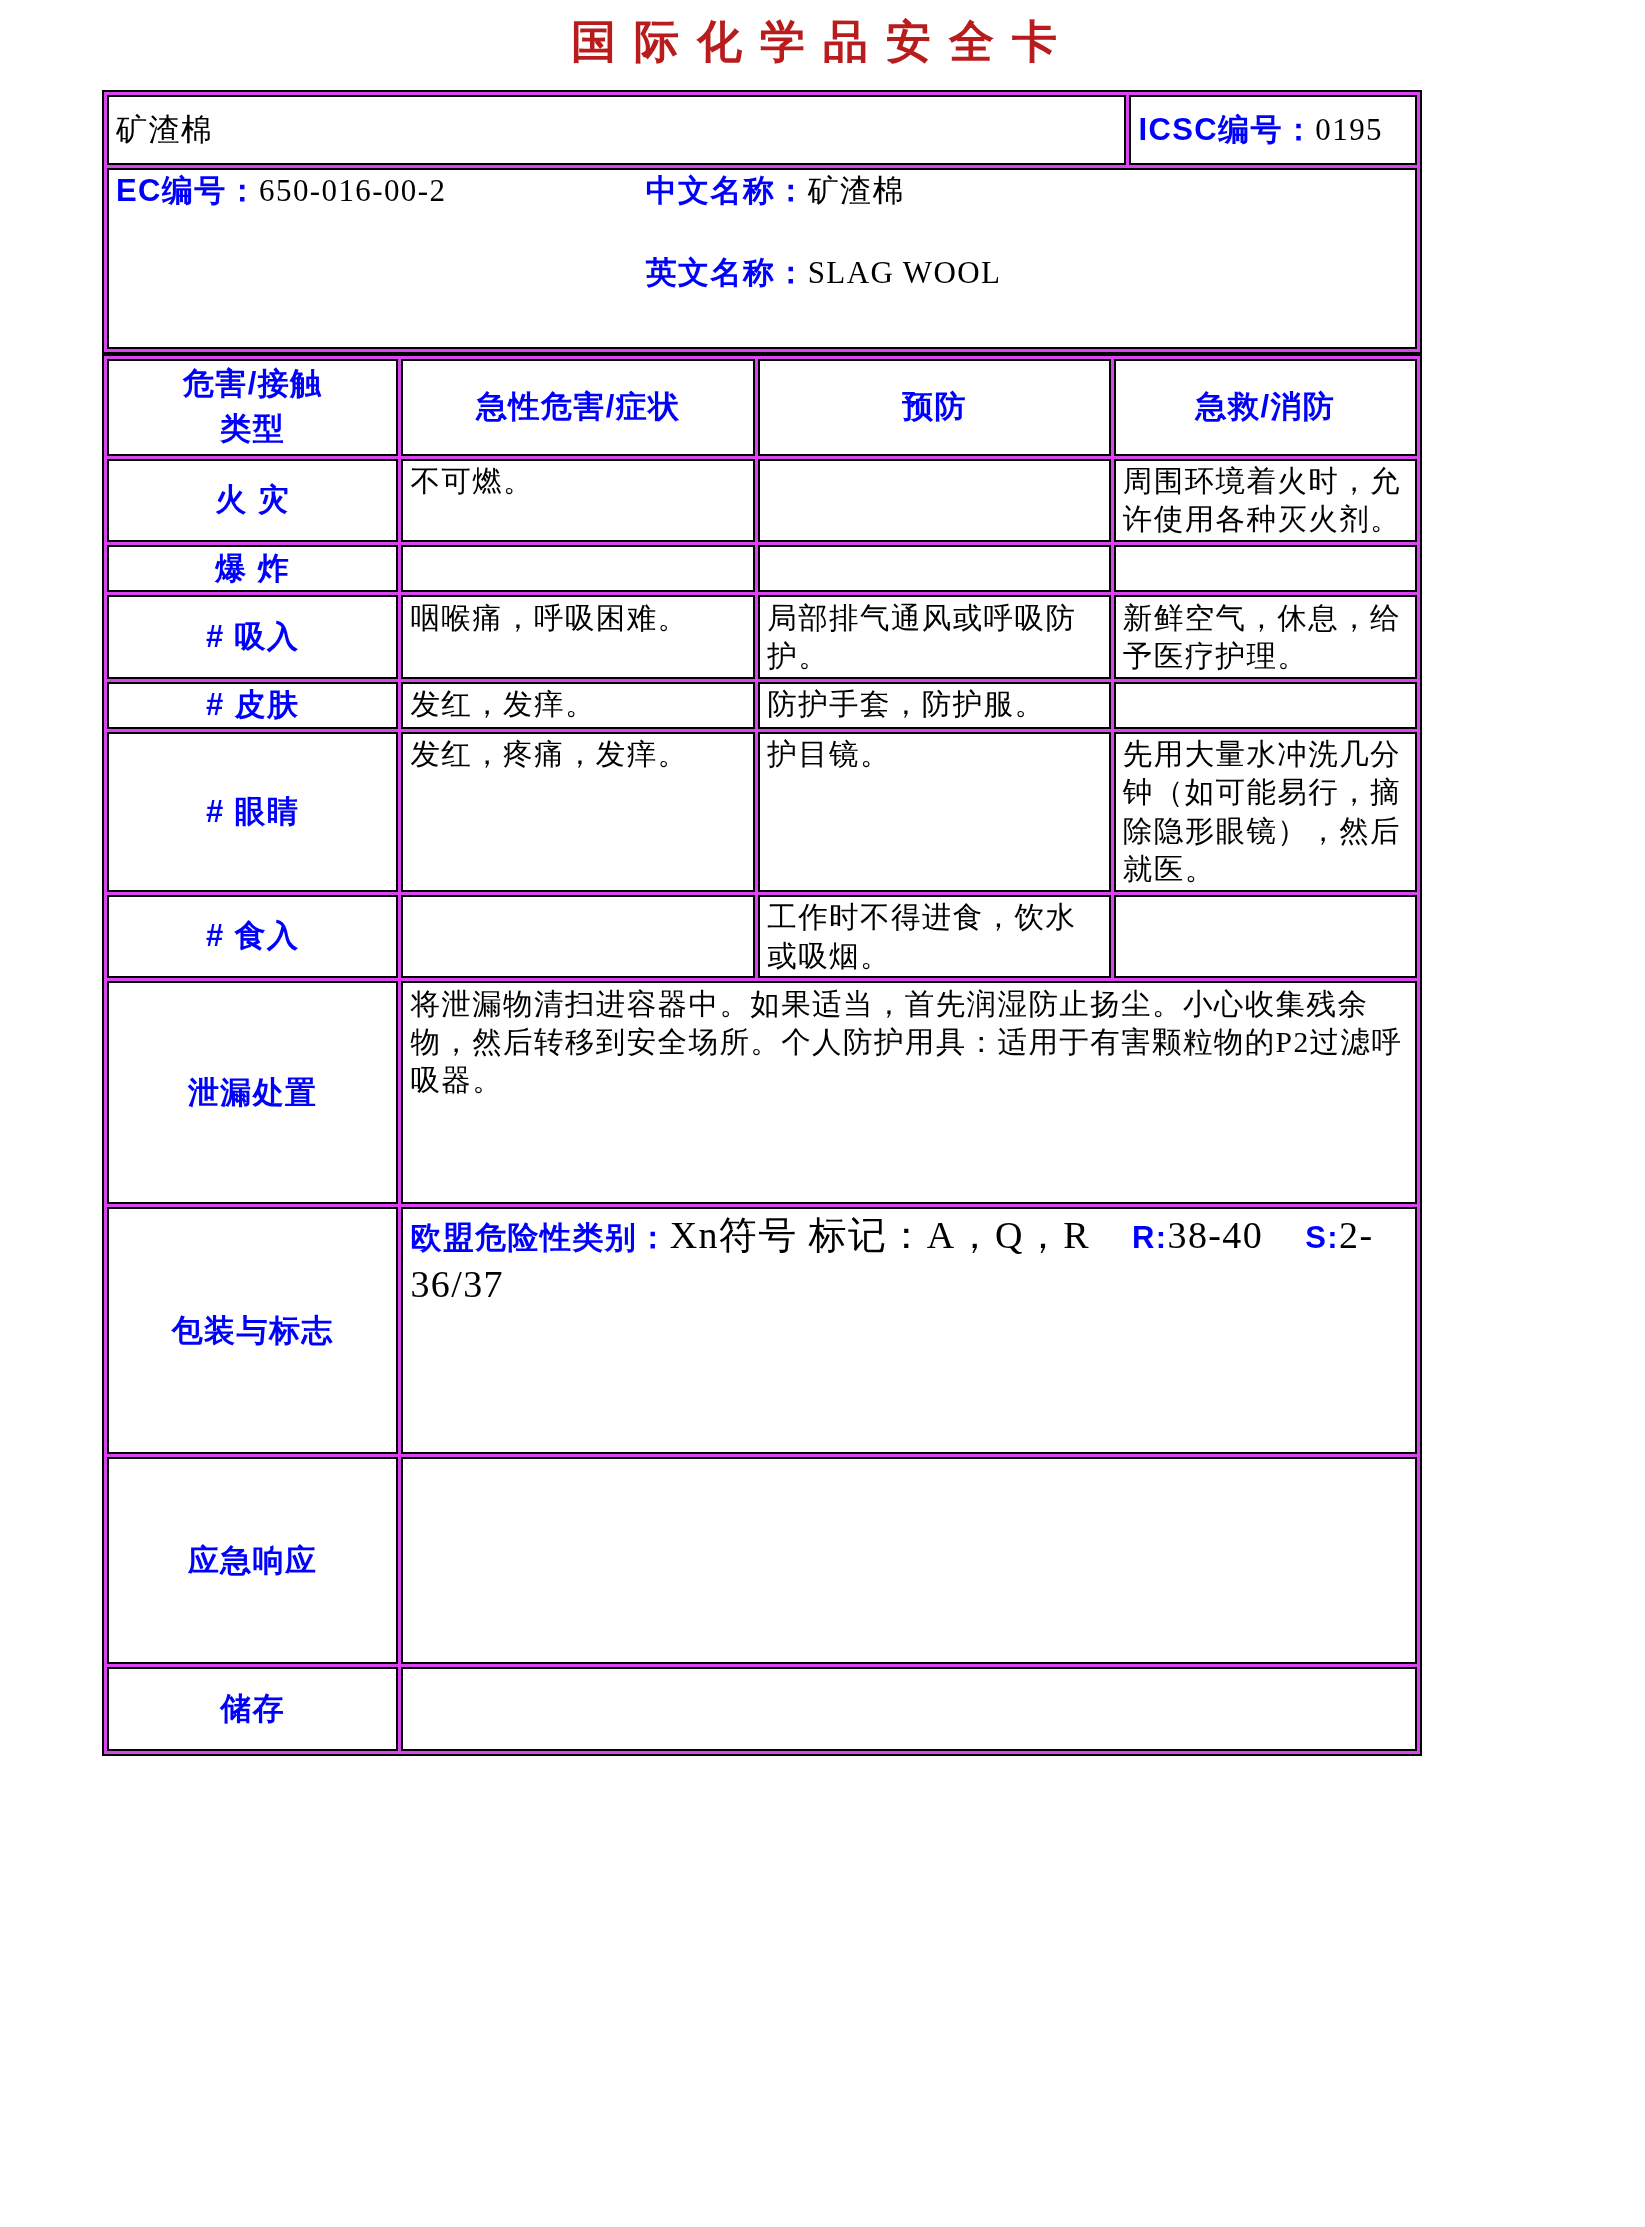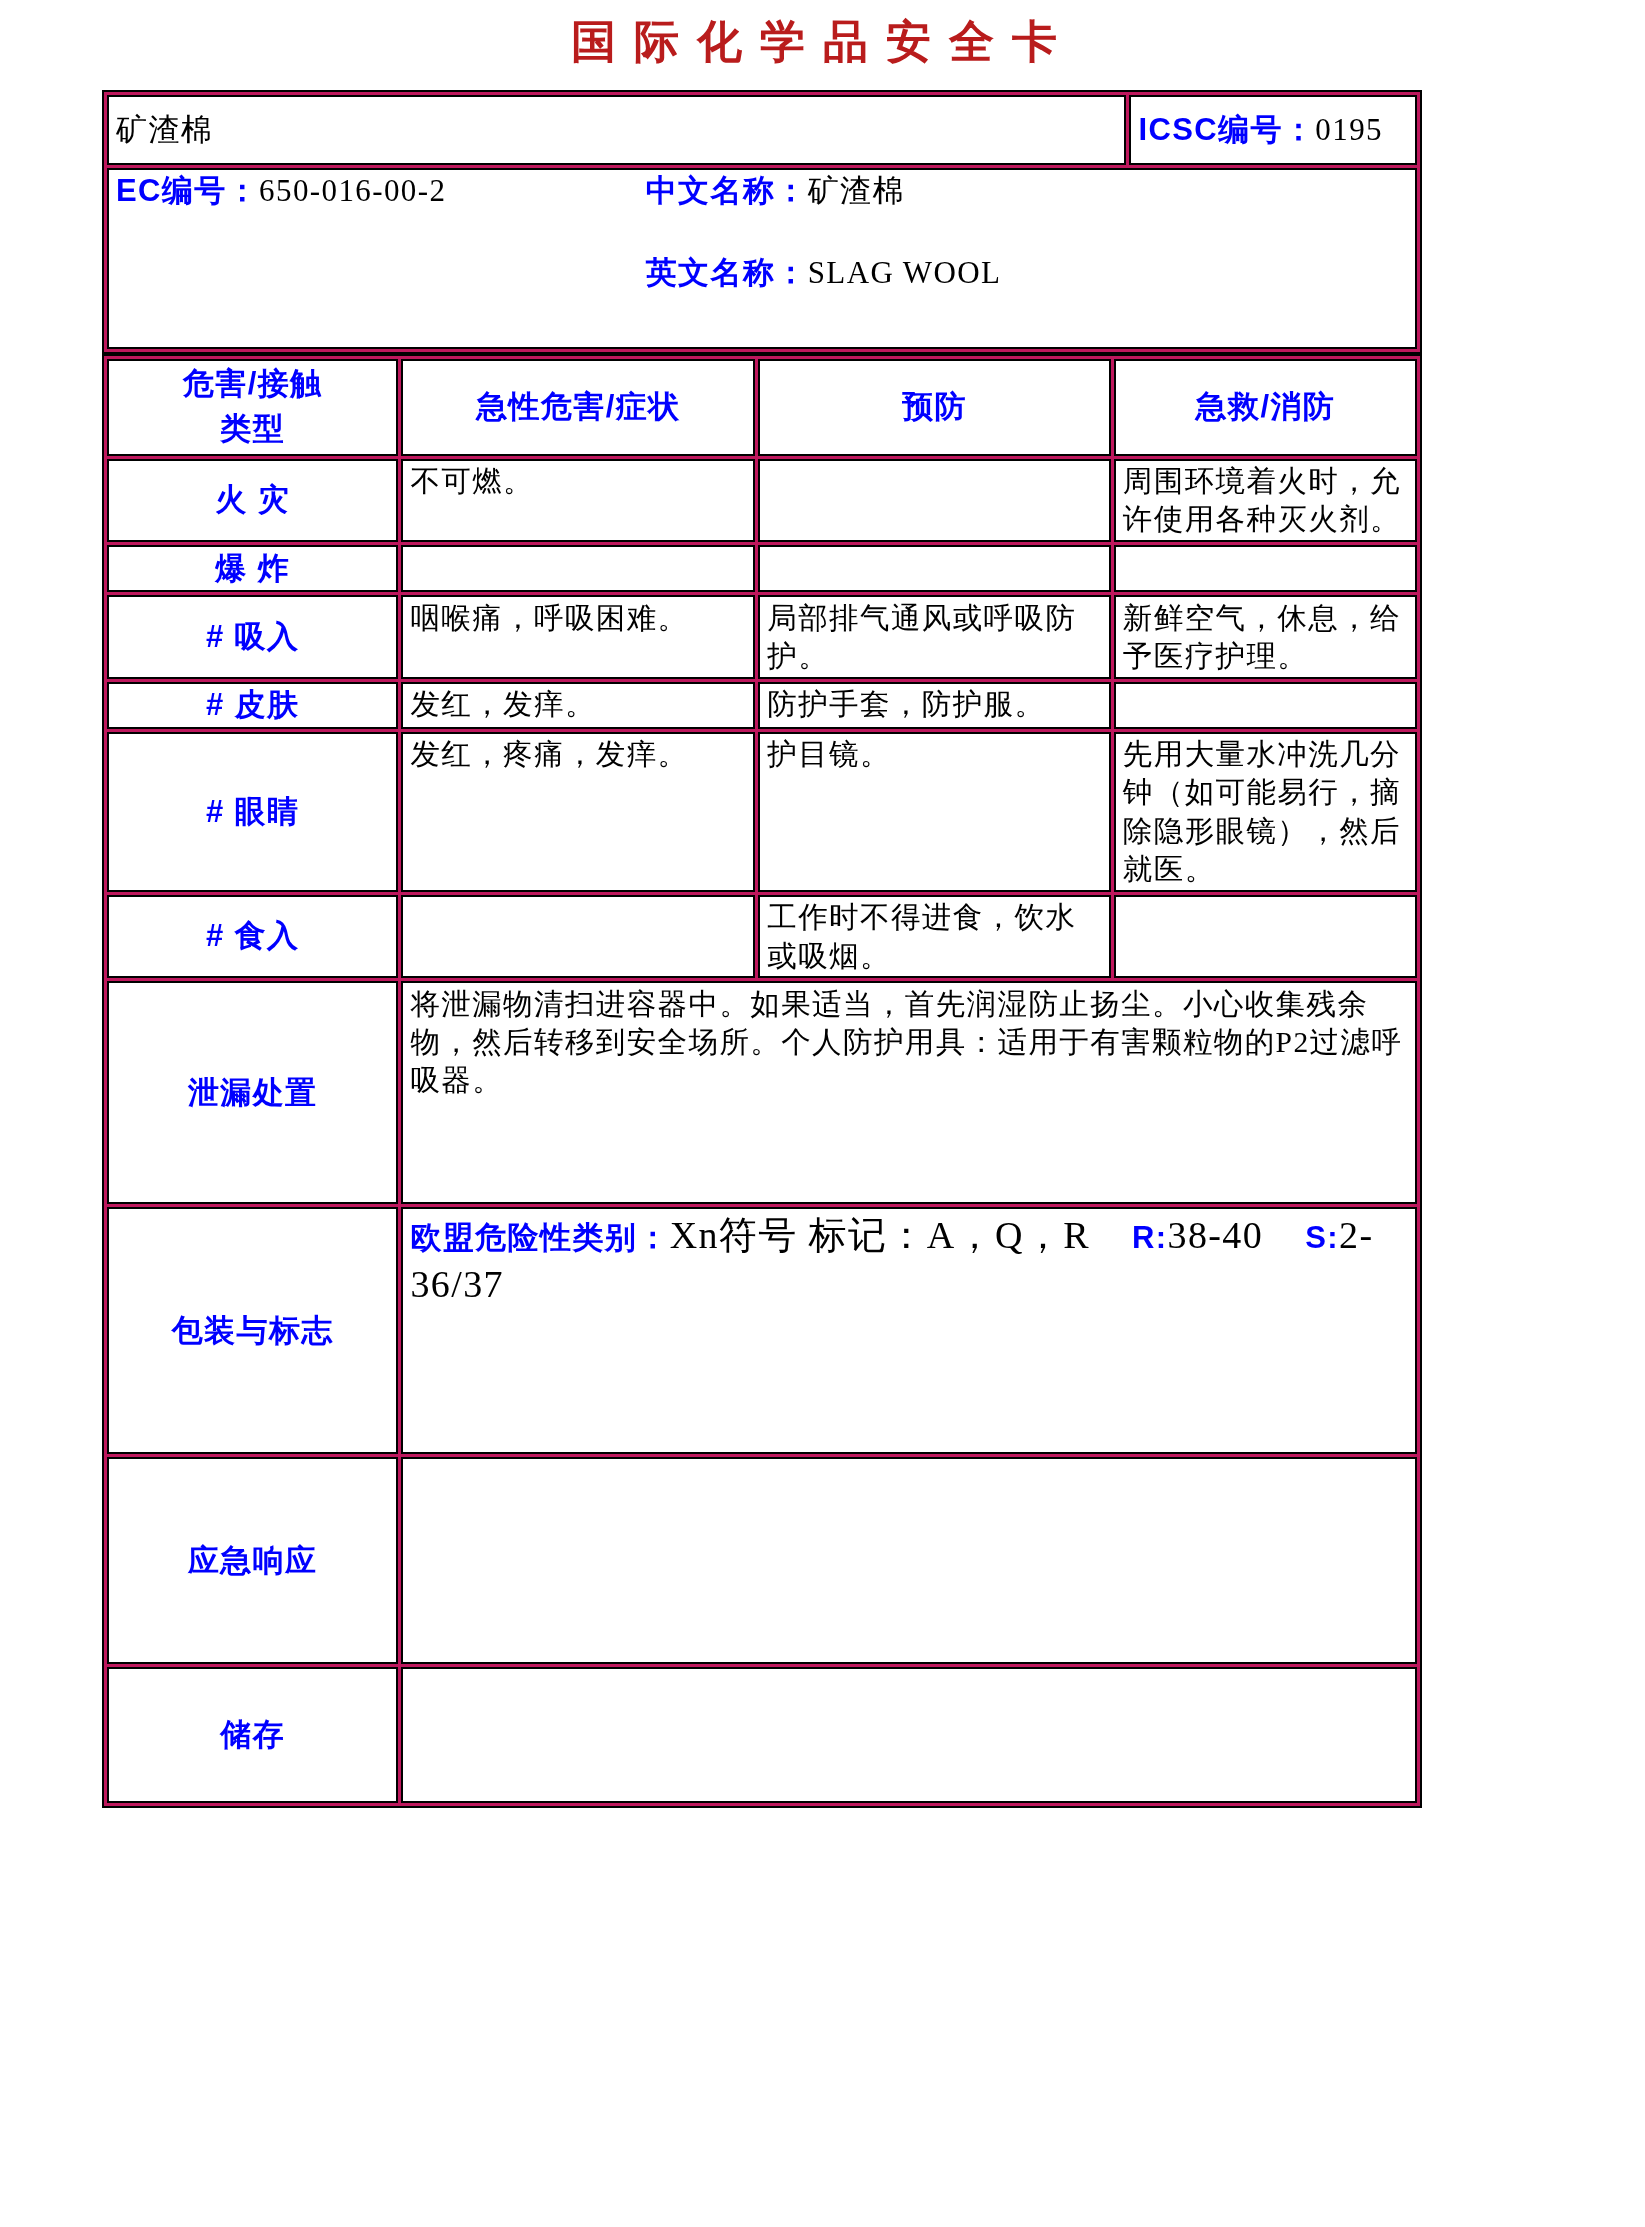--- a/index.html
+++ b/index.html
@@ -30,21 +30,21 @@
     left: 102px;
     top: 90px;
     width: 1320px;
   }
   table.tbl {
     border-collapse: separate;
     border-spacing: 3.5px;
     border: 2.8px solid #000000;
     width: 100%;
     table-layout: fixed;
-    background: #be185d;
+    background: #d946ef;
   }
   td.cell {
     border: 2.1px solid #000000;
     background: #ffffff;
     padding: 1.4px 7px;
     vertical-align: top;
     font-size: 29.5px;
     line-height: 1.3;
     letter-spacing: 1.4px;
     overflow: hidden;
@@ -95,21 +95,21 @@
   tr.r-fire   { height: 79px; margin-top: 38px; }
   tr.r-expl   { height: 41px;  }
   tr.r-touch  { height: 79px; }
   tr.r-inhale { height: 76px; }
   tr.r-skin   { height: 41px;  }
   tr.r-eye    { height: 112px; }
   tr.r-ingest { height: 72px; }
   tr.r-spill  { height: 223px; }
   tr.r-pack   { height: 247px; }
   tr.r-resp   { height: 207px; }
-  tr.r-store  { height: 136px; }
+  tr.r-store  { height: 84px; }
   .rs-gap { margin-left: 42px; }
   .pack-val { font-size: 38px; }
 </style>
 </head>
 <body>
 
 <div class="page-title">国际化学品安全卡</div>
 
 <div class="card">
 

